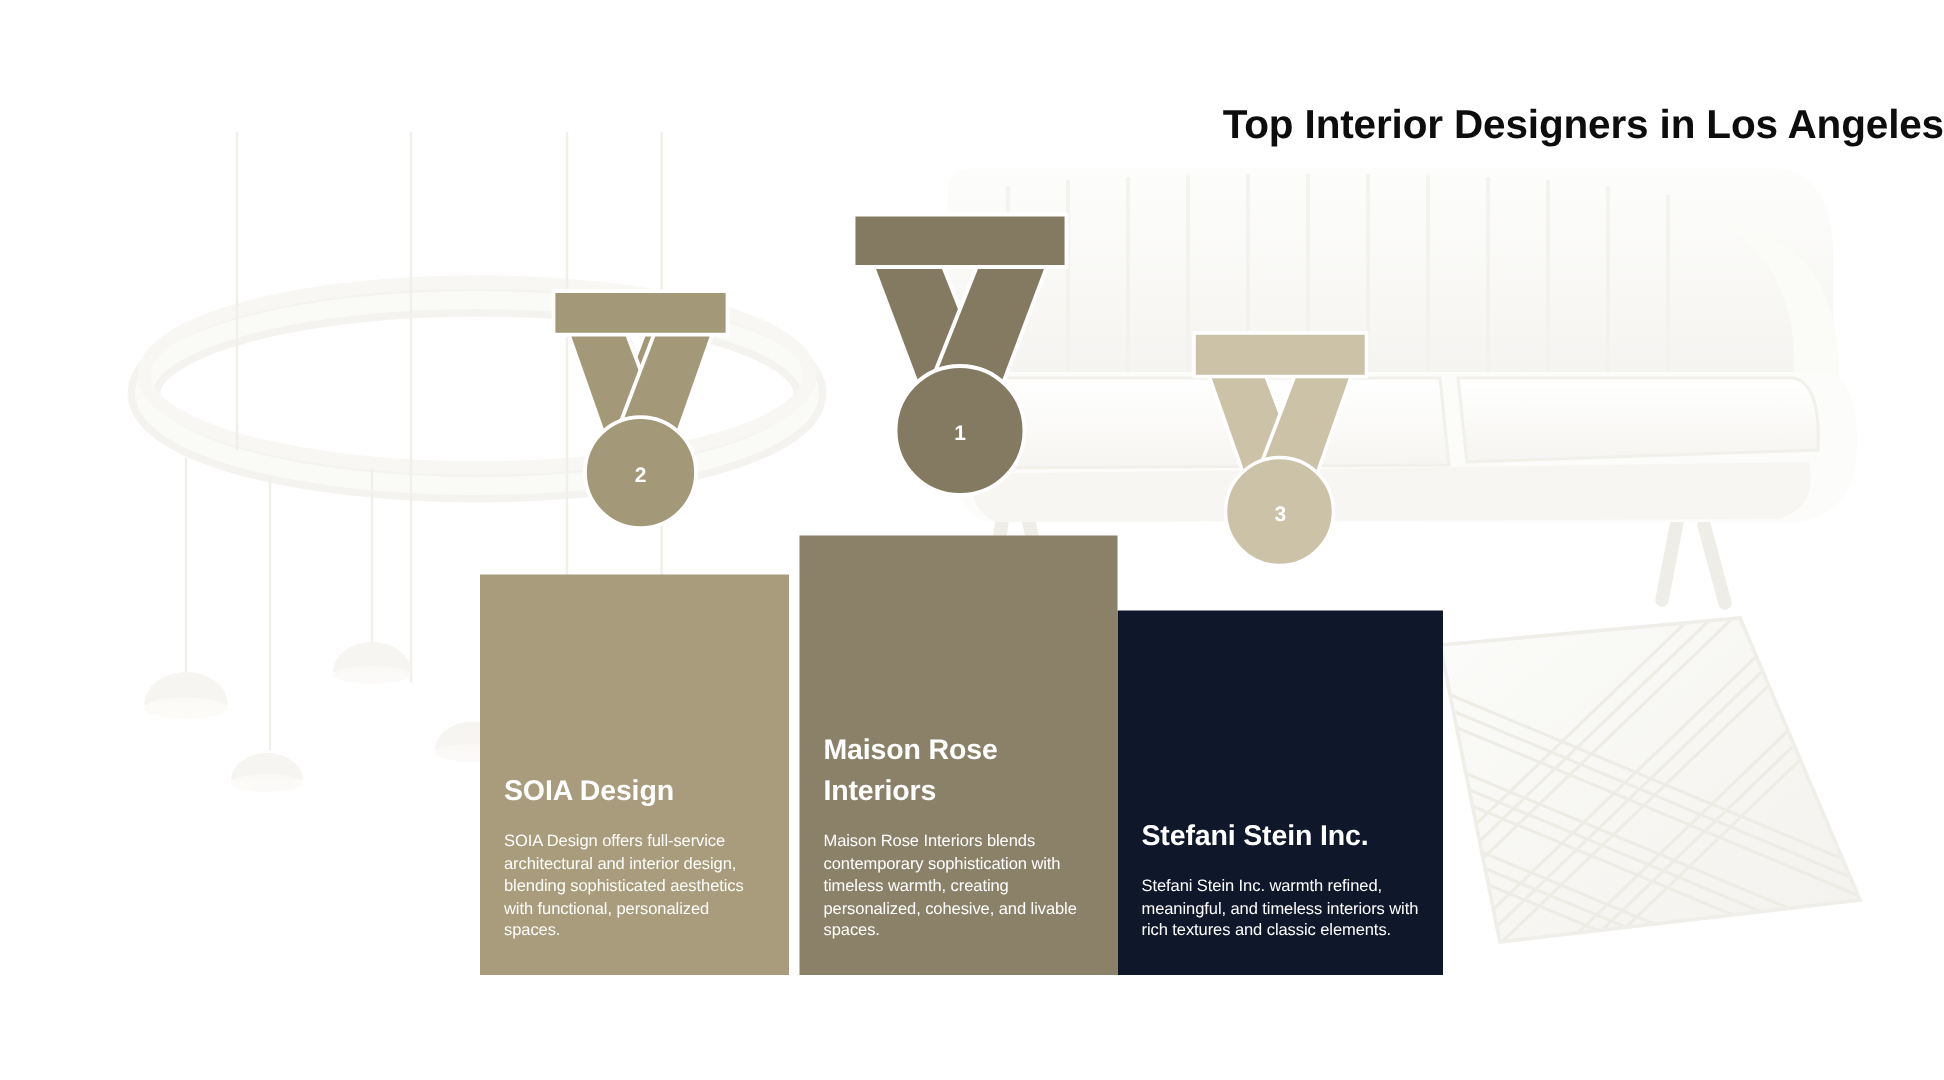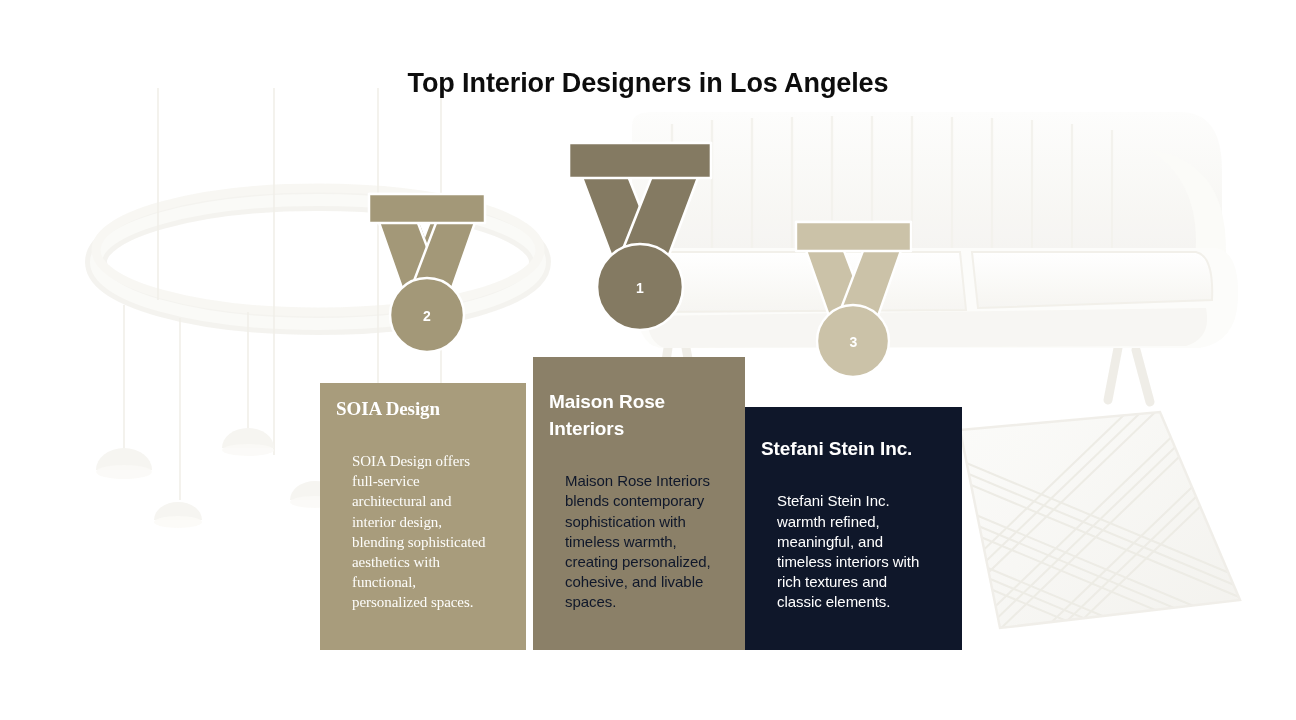--- a/index.html
+++ b/index.html
@@ -23,21 +23,21 @@
     pointer-events: none;
   }
   .bg-svg { position:absolute; inset:0; width:1296px; height:720px; }
 
   
   .page-title {
     position: absolute;
     left: 0;
     right: 0;
     top: 68px;
-    text-align: center;
+    text-align: right;
     font-size: 27px;
     font-weight: bold;
     color: #0d0d0d;
     letter-spacing: -0.1px;
   }
 
   
   .medal { position: absolute; }
   .medal svg { display:block; overflow: visible; }
   .medal-num {
@@ -62,26 +62,26 @@
   .card-title {
     color: #ffffff;
     font-weight: bold;
     font-size: 19px;
     line-height: 1.42;
     margin: 0 0 12px 0;
     letter-spacing: -0.1px;
   }
   .card-desc {
     color: #fdfdfb;
-    font-size: 15px;
+    font-size: 11px;
     line-height: 1.34;
-    margin: 16px;
+    margin: 0;
     letter-spacing: -0.05px;
   }
-  .card-1 .card-desc { color: #0f172a; }
+  .card-1 .card-desc { color: #ffffff; }
   .card-3 .card-title,
   .card-3 .card-desc { color: #ffffff; }
 </style>
 </head>
 <body>
 
 <div id="stage">
 
   <div class="bg-layer">
     <svg class="bg-svg" viewBox="0 0 1296 720" xmlns="http://www.w3.org/2000/svg">
@@ -245,21 +245,21 @@
       <circle cx="77" cy="122" r="36" fill="#cbc2a8" stroke="#ffffff" stroke-width="2.4"></circle>
     </svg>
     <div class="medal-num" style="top:115px;">3</div>
   </div>
 
   <div class="card card-3" style="left:745px; top:407px; width:217px; height:243px; background:#0f172a;">
     <h3 class="card-title">Stefani Stein Inc.</h3>
     <p class="card-desc">Stefani Stein Inc. warmth refined, meaningful, and timeless interiors with rich textures and classic elements.</p>
   </div>
 
-  <div class="card card-2" style="left:320px; top:383px; width:206px; height:267px; background:#a89c7c;font-family:Liberation Serif, serif;">
+  <div class="card card-2" style="left:320px; top:383px; width:206px; height:267px; background:#a89c7c;">
     <h3 class="card-title">SOIA Design</h3>
     <p class="card-desc">SOIA Design offers full-service architectural and interior design, blending sophisticated aesthetics with functional, personalized spaces.</p>
   </div>
 
   <div class="card card-1" style="left:533px; top:357px; width:212px; height:293px; background:#8b8068;">
     <h3 class="card-title">Maison Rose Interiors</h3>
     <p class="card-desc">Maison Rose Interiors blends contemporary sophistication with timeless warmth, creating personalized, cohesive, and livable spaces.</p>
   </div>
 
 </div>

